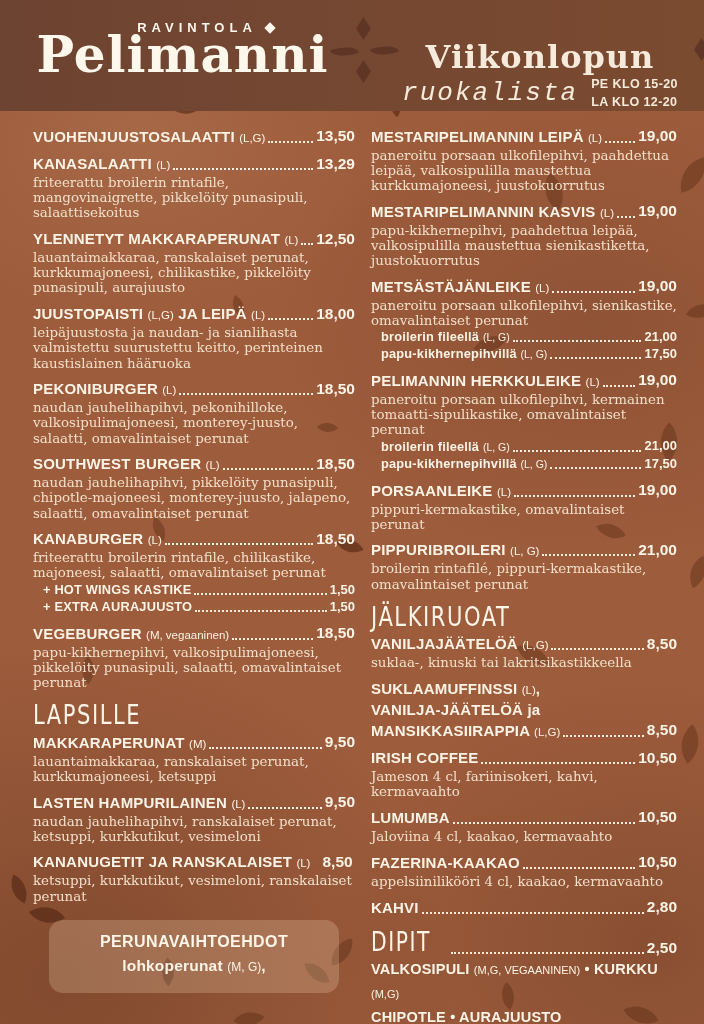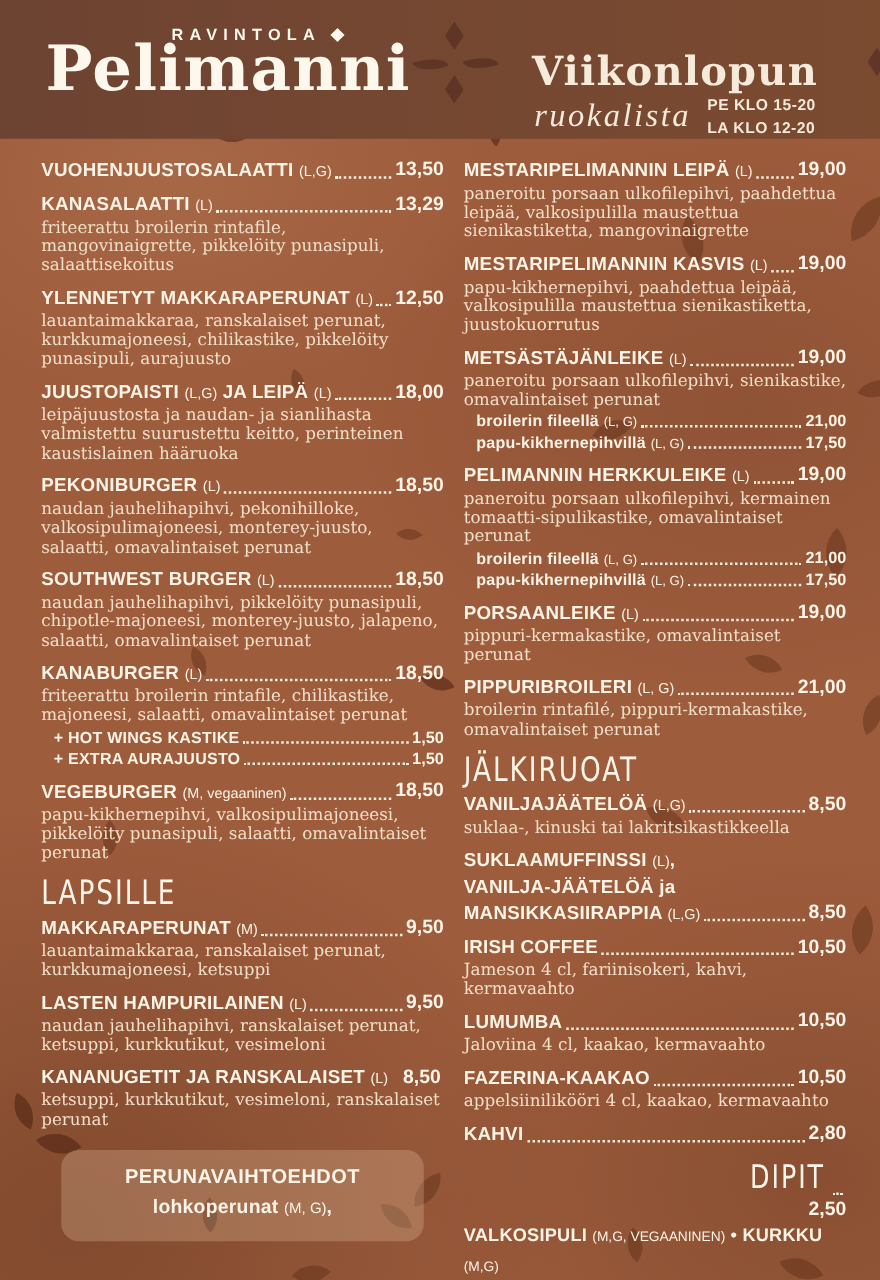--- a/index.html
+++ b/index.html
@@ -13,21 +13,21 @@
       #9D5C3C;}
   
   .hdr{position:relative;height:111px;background:linear-gradient(90deg,#6D4331 0%,#744732 45%,#7B4B30 100%);z-index:3;}
   .brand{position:absolute;left:30px;top:20px;width:305px;text-align:center;color:#FDF7EC;}
   .brand-top{font-size:13px;font-weight:bold;letter-spacing:5px;padding-left:46px;display:flex;align-items:center;justify-content:center;}
   .brand-dia{display:inline-block;width:8px;height:8px;background:#FDF7EC;transform:rotate(45deg);margin-left:9px;}
   .brand-name{font-family:"DejaVu Serif",serif;font-weight:bold;font-size:50px;line-height:.95;margin-top:-4px;letter-spacing:1px;}
   .head-right{position:absolute;left:398px;top:12px;width:284px;color:#F6EADA;}
   .script-title{font-family:"DejaVu Serif",serif;font-weight:bold;font-size:32px;text-align:center;letter-spacing:1px;line-height:1.1;margin-top:28px;}
   .sub-row{display:flex;justify-content:center;align-items:center;gap:13px;margin-top:0px;}
-  .script-sub{font-family:Liberation Serif, serif;font-style:italic;font-size:26px;letter-spacing:2px;}
+  .script-sub{font-family:Liberation Mono, monospace;font-style:italic;font-size:26px;letter-spacing:2px;}
   .hours{font-size:12.5px;font-weight:bold;letter-spacing:.4px;line-height:1.45;text-align:left;}
   
   .motif{position:absolute;width:66px;height:70px;}
   .dm{position:absolute;background:#5C3424;opacity:.85;}
   .dm.v{width:15px;height:23px;clip-path:polygon(50% 0,100% 50%,50% 100%,0 50%);}
   .dm.h{width:27px;height:11px;border-radius:0 100% 0 100%;transform:rotate(-18deg);}
   
   .cols{position:relative;display:flex;gap:16px;padding:16px 24px 0 33px;z-index:2;}
   .col-l{width:322px;flex:none;}
   .col-r{width:306px;flex:none;}
@@ -45,21 +45,21 @@
   .erow .ttl .tag{font-size:10.5px;}
   .erow .price{font-size:13px;}
   .sect{margin:6px 0 3px;}
   .hand{display:inline-block;transform:scaleX(.78);transform-origin:0 85%;font-family:"DejaVu Sans",sans-serif;font-weight:normal;font-size:27px;letter-spacing:2px;color:#FDF5E8;}
   .pbox{width:266px;margin:16px auto 0;padding:13px 12px 15px;border-radius:14px;background:rgba(246,216,186,.24);text-align:center;}
   .pbox-title{font-size:16px;font-weight:bold;letter-spacing:.4px;color:#FDF5E8;margin-bottom:3px;}
   .pbox-line{line-height:1.55;}
   .pbox-line .ttl{white-space:normal;font-size:15.5px;}
   .pbox-line .ttl .tag{font-size:12px;}
   .dips{margin-top:10px;}
-  .diprow{display:flex;align-items:flex-end;flex-direction:column;}
+  .diprow{display:flex;align-items:flex-end;}
   .dipline{line-height:1.5;}
   .dipline .ttl{white-space:normal;font-size:14.5px;}
   .dipline .ttl .tag{font-size:11px;}
   
   .lf{position:absolute;border-radius:0 100% 0 100%;background:rgba(88,42,20,.42);z-index:1;}
   .lf.dk{background:rgba(74,33,15,.55);}
 </style>
 </head>
 <body>
 
@@ -201,21 +201,21 @@
           <div class="pbox-line"><span class="ttl"><span class="tt">lohkoperunat </span><span class="tag">(M, G)</span><span class="tt">,</span></span></div>
         </div>
       </section>
     <section class="col-r" id="col-right">
         <div class="mi">
           <div class="prow">
             <span class="ttl"><span class="tt">MESTARIPELIMANNIN LEIPÄ </span><span class="tag">(L)</span></span>
             <span class="dots"></span>
             <span class="price">19,00</span>
           </div>
-          <div class="desc">paneroitu porsaan ulkofilepihvi, paahdettua leipää, valkosipulilla maustettua sienikastiketta, mangovinaigrette</div>
+          <div class="desc">paneroitu porsaan ulkofilepihvi, paahdettua leipää, valkosipulilla maustettua kurkkumajoneesi, juustokuorrutus</div>
         </div>
         <div class="mi">
           <div class="prow">
             <span class="ttl"><span class="tt">MESTARIPELIMANNIN KASVIS </span><span class="tag">(L)</span></span>
             <span class="dots"></span>
             <span class="price">19,00</span>
           </div>
           <div class="desc">papu-kikhernepihvi, paahdettua leipää, valkosipulilla maustettua sienikastiketta, juustokuorrutus</div>
         </div>
         <div class="mi">

